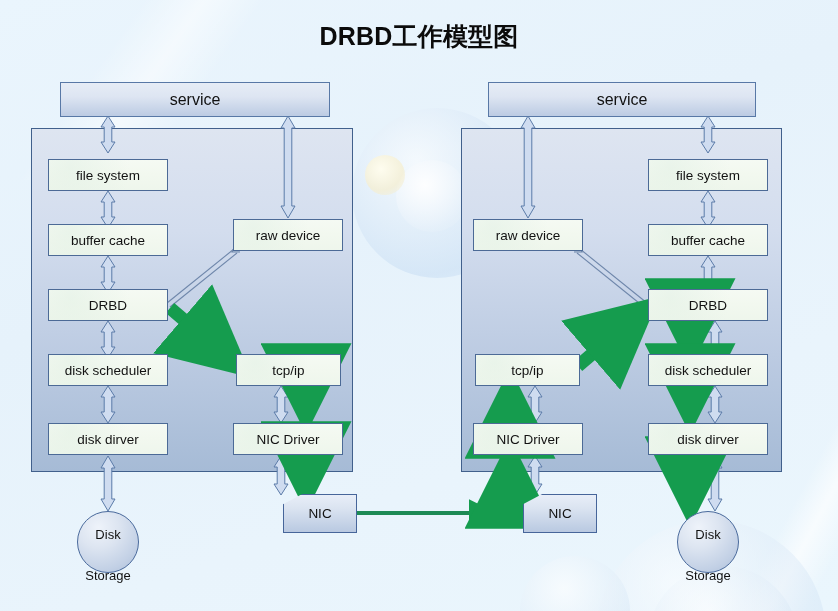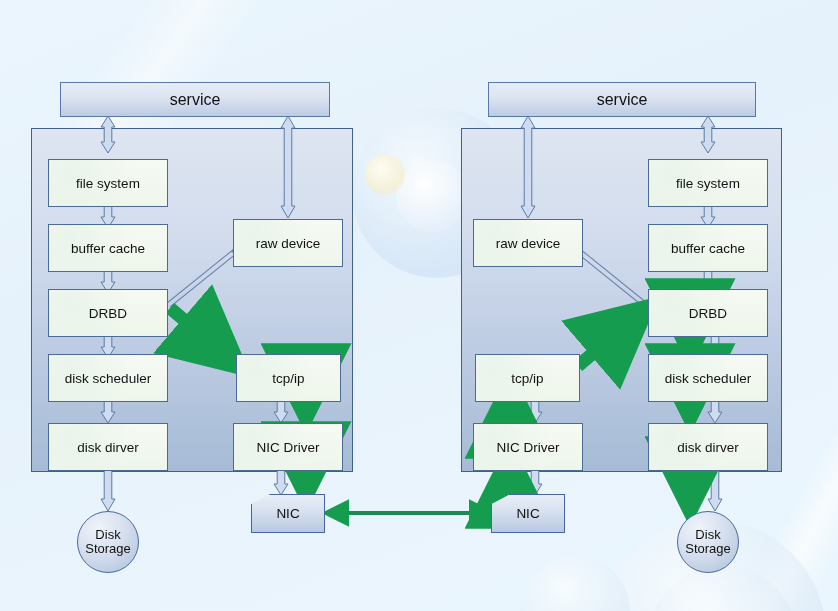--- a/index.html
+++ b/index.html
@@ -63,71 +63,73 @@
   
   .panel{
     position:absolute;
     border:1px solid #41608c;
     background:linear-gradient(to bottom,#dee5f1 0%,#d3ddee 30%,#bccbe2 66%,#a6bbd6 100%);
     box-sizing:border-box;
   }
 
   
   .nbox{
-    position:absolute; height:48px;
+    position:absolute; height:32px;
     border:1px solid #4c6a96;
     background:
       radial-gradient(circle at 18% 25%, rgba(225,240,228,.55), rgba(255,255,255,0) 60%),
       linear-gradient(to bottom,#f5faf3 0%,#f2f8ef 50%,#eef6ec 100%);
     display:flex; align-items:center; justify-content:center;
     font-size:13.5px; color:#121212;
     box-sizing:border-box;
     white-space:nowrap;
   }
 
   
   .nic{
     position:absolute; width:74px; height:39px;
     border:1px solid #46659a;
     background:linear-gradient(to bottom,#e8eef8 0%,#dbe4f1 35%,#b9c9e1 100%);
     display:flex; align-items:center; justify-content:center;
     font-size:13.5px; color:#111;
     box-sizing:border-box;
     clip-path:polygon(26% 0%, 100% 0%, 100% 100%, 0% 100%, 0% 26%);
+    margin-left:32px;
   }
 
   
   .disk{
     position:absolute; width:62px; height:62px; border-radius:50%;
     border:1px solid #4a6a9c;
     background:radial-gradient(circle at 34% 26%,#eef3fa 0%,#dde5f1 34%,#c2d0e5 72%,#a9bbd6 100%);
     display:flex; flex-direction:column; align-items:center; justify-content:center;
     font-size:13px; color:#111; line-height:1.1;
     box-sizing:border-box;
   }
-  .disk span{ display:block; }
+  .disk span{ display:block;margin-top:27px; }
 
   
   svg.arrows{ position:absolute; left:0; top:0; width:838px; height:611px; overflow:visible; }
 </style>
 </head>
 <body>
 
 <div id="stage">
 
   <div class="bg-base"></div>
   <div class="swoosh2"></div>
   <div class="bubble b1"></div>
   <div class="bubble b2"></div>
   <div class="bubble b3"></div>
   <div class="swoosh"></div>
   <div class="bubble b4"></div>
   <div class="bubble b5"></div>
   <div class="bubble b6"></div>
 
+  <div class="title">DRBD工作模型图</div>
 
   <div class="panel" style="left:31px; top:128px; width:322px; height:344px;"></div>
   <div class="panel" style="left:461px; top:128px; width:321px; height:344px;"></div>
 
   <svg class="arrows" viewBox="0 0 838 611">
     <defs>
       <marker id="gm" markerWidth="7" markerHeight="7" refX="5.6" refY="3.5" orient="auto">
         <path d="M0,0 L7,3.5 L0,7 z" fill="#159c4e"></path>
       </marker>
       <marker id="gmS" markerWidth="7" markerHeight="7" refX="1.4" refY="3.5" orient="auto">

